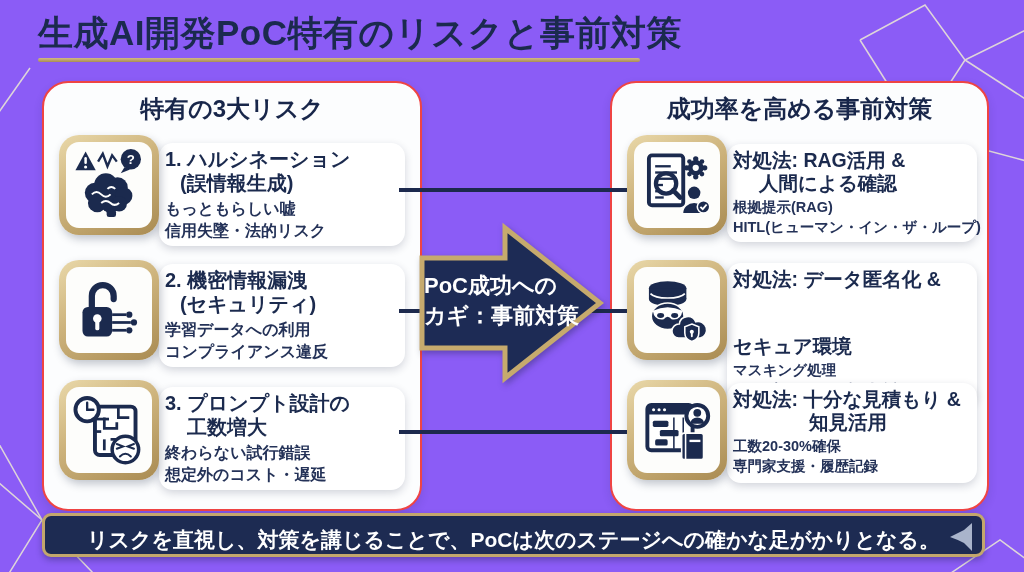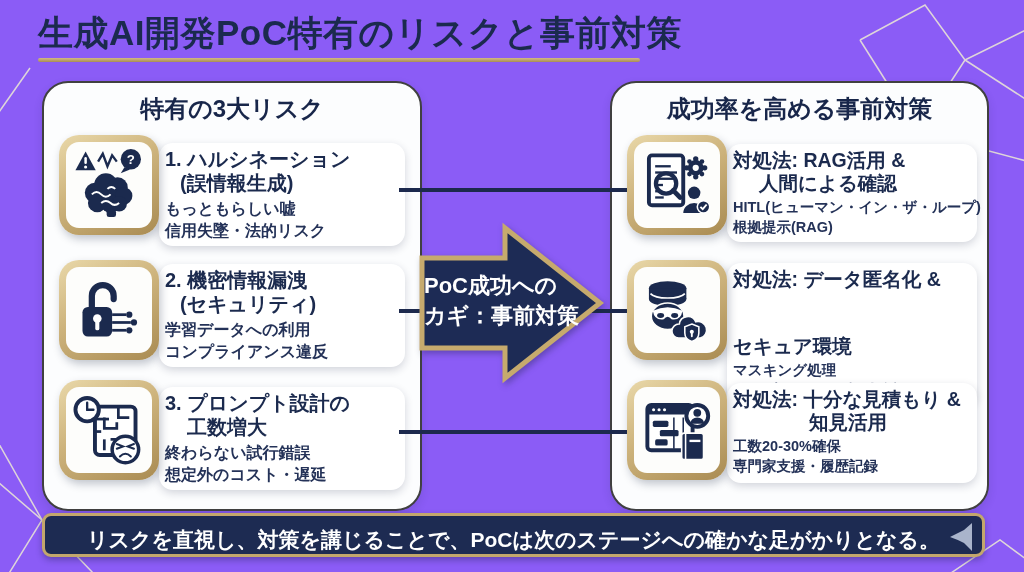--- a/index.html
+++ b/index.html
@@ -5,21 +5,21 @@
   html,body{margin:0;padding:0;background:#eef1f5;}
   .stage{position:relative;width:1024px;height:572px;overflow:hidden;
          background:#8b5cf6;font-family:"Liberation Sans","DejaVu Sans",sans-serif;color:#1b2a4e;}
   svg{display:block;}
   .bg-mesh{position:absolute;left:0;top:0;z-index:0;}
   .page-title{position:absolute;left:38px;top:10px;font-size:35px;font-weight:bold;
               letter-spacing:.5px;color:#1b2a4e;z-index:3;white-space:nowrap;}
   .title-underline{position:absolute;left:38px;top:58px;width:602px;height:4px;border-radius:2px;
               background:linear-gradient(180deg,#d2b983,#a98e55);z-index:3;}
   .panel{position:absolute;top:81px;width:376px;height:426px;background:#fcfdfe;
-         border:2px solid #404040;border-radius:26px;box-shadow:0 4px 10px rgba(20,30,60,.12);z-index:1;}
+         border:2px solid #ef4444;border-radius:26px;box-shadow:0 4px 10px rgba(20,30,60,.12);z-index:1;}
   .panel.left{left:42px;}
   .panel.right{left:610px;width:375px;}
   .panel-header{position:absolute;top:10px;left:0;right:0;text-align:center;
                 font-size:24px;font-weight:bold;color:#18264a;}
   .tile{position:absolute;width:100px;height:100px;border-radius:20px;
         background:linear-gradient(150deg,#e9d8a9 0%,#cdb37c 45%,#a98b52 100%);
         padding:0;box-shadow:2px 4px 8px rgba(20,30,60,.25);z-index:3;}
   .tile-inner{position:absolute;left:7px;top:7px;right:7px;bottom:7px;background:#fdfdfb;
         border-radius:13px;display:flex;align-items:center;justify-content:center;}
   .card{position:absolute;background:#ffffff;border-radius:14px;
@@ -241,22 +241,22 @@
           <path class="sw" stroke-width="2.5" d="M80 78 l3 3 l5 -6"></path>
         </svg>
       </div>
         </div>
       <div class="card">
         <div class="t">
             <div>対処法: RAG活用 &amp;</div>
                        <div class="l2">人間による確認</div>
           </div>
         <div class="s">
-            <div>HITL(ヒューマン・イン・ザ・ループ)</div>
-                       <div>根拠提示(RAG)</div>
+            <div>根拠提示(RAG)</div>
+                       <div>HITL(ヒューマン・イン・ザ・ループ)</div>
           </div>
       </div>
     </div>
 
     <div class="row2">
       <div class="tile">
           <div class="tile-inner">
         <svg class="ic" viewBox="0 0 100 100">
           <g class="nv">
                 <ellipse cx="38" cy="22" rx="24" ry="9"></ellipse>

